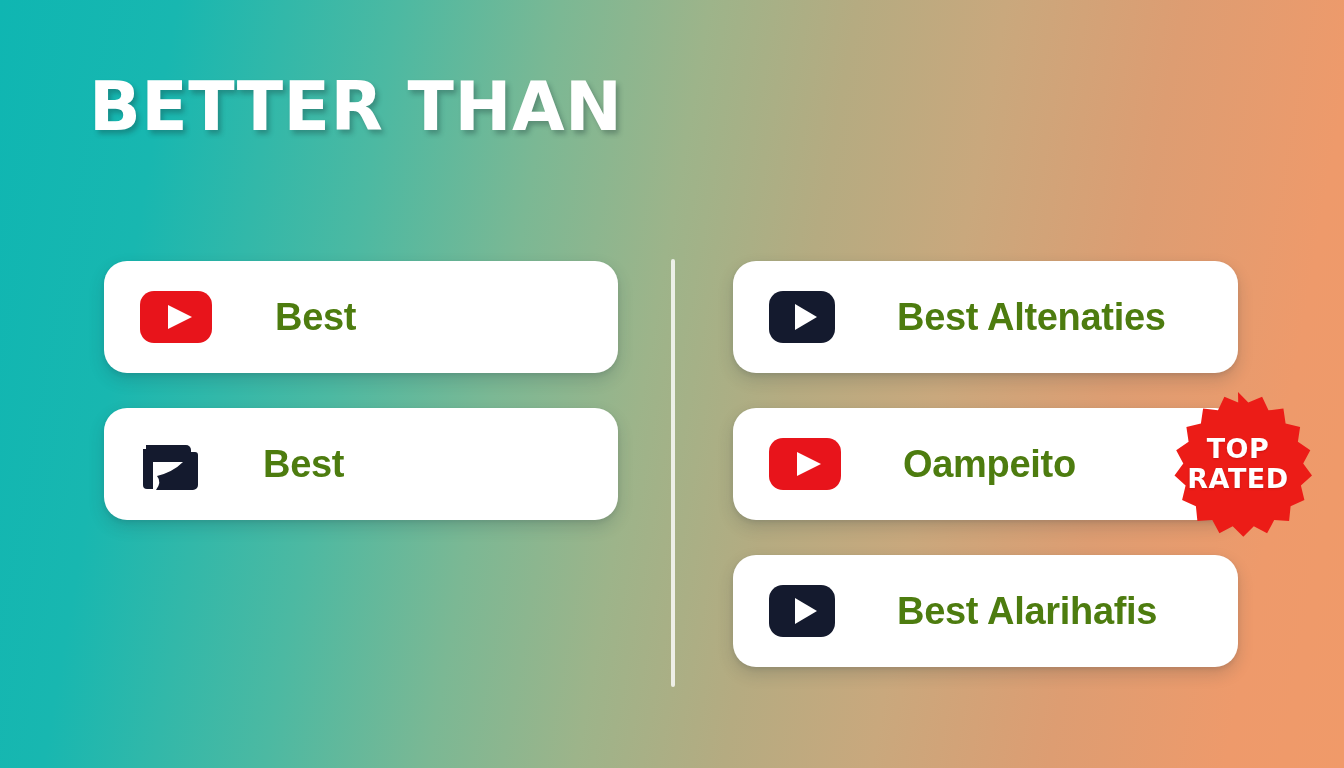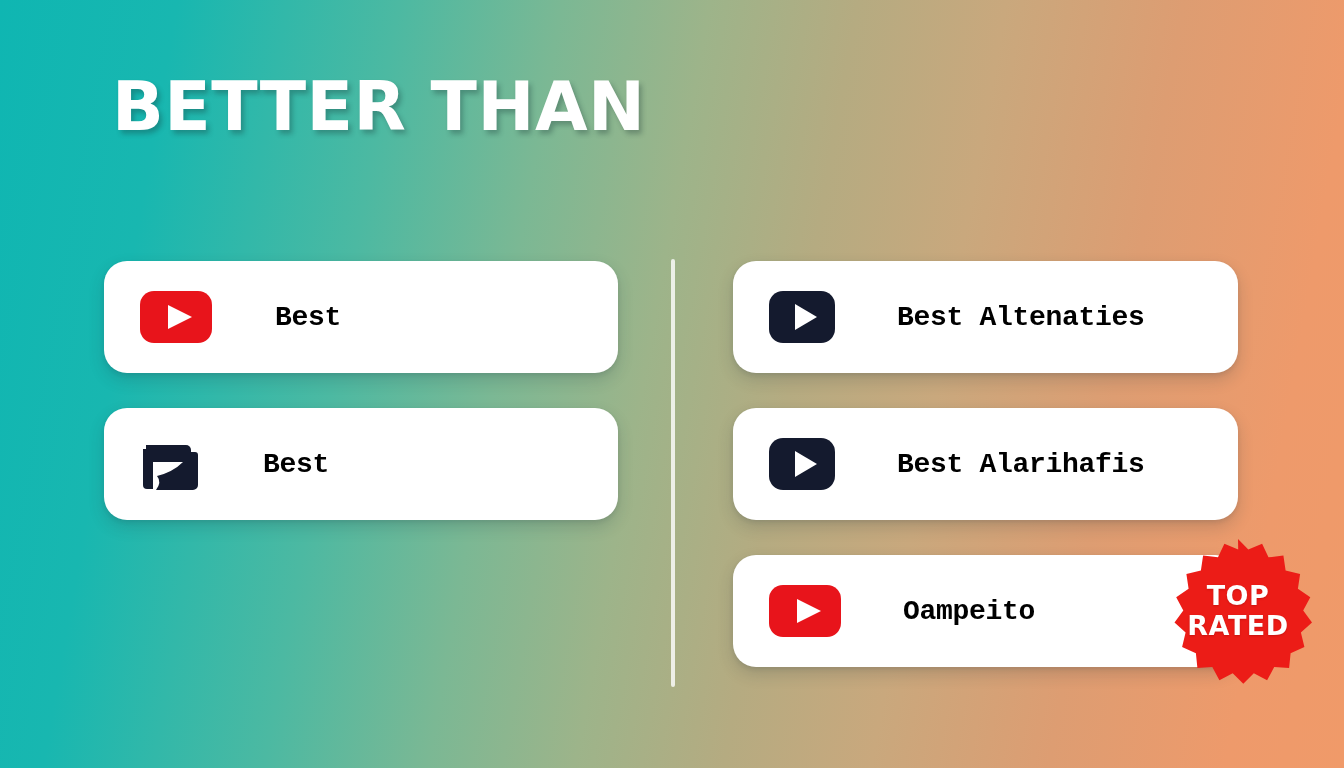--- a/index.html
+++ b/index.html
@@ -27,21 +27,21 @@
         #c9a87d 68%,
         #dd9d72 80%,
         #ee9a6b 92%,
         #f09a69 100%);
     overflow: hidden;
   }
 
   
   .headline {
     position: absolute;
-    left: 112px;
+    left: 89px;
     top: 74px;
     width: 720px;
     color: #ffffff;
     font-weight: 900;
     font-size: 68px;
     line-height: 0.97;
     letter-spacing: 0.5px;
     text-transform: uppercase;
     text-shadow: 3px 4px 5px rgba(20,45,45,0.30);
     font-family: "DejaVu Sans", "Liberation Sans", sans-serif;
@@ -76,26 +76,26 @@
     height: 112px;
     background: #ffffff;
     border-radius: 23px;
     display: flex;
     align-items: center;
     padding-left: 36px;
     box-shadow: 0 7px 16px rgba(30,50,60,0.18),
                 0 2px 4px rgba(30,50,60,0.10);
   }
   .card-label {
-    font-size: 28px;
+    font-size: 38px;
     font-weight: 700;
-    color: #000000;
+    color: #4d7c0f;
     letter-spacing: -0.3px;
     white-space: nowrap;
-    font-family: Liberation Mono, monospace;
+    font-family: Liberation Sans, sans-serif;
   }
   .col-left  .card-label { margin-left: 63px; }
   .col-right .card-label { margin-left: 62px; }
 
   
   .icon { flex: 0 0 auto; display: block; }
 
   .icon-play-red  { width: 72px; height: 52px; }
   .icon-play-dark { width: 66px; height: 52px; }
   .icon-folder    { width: 60px; height: 58px; }
@@ -170,30 +170,20 @@
       <span class="icon icon-play-dark">
         <svg viewBox="0 0 66 52" xmlns="http://www.w3.org/2000/svg">
           <rect x="0" y="0" width="66" height="52" rx="14" fill="#141a2e"></rect>
           <polygon points="26,13 48,26 26,39" fill="#ffffff"></polygon>
         </svg>
       </span>
       <span class="card-label">Best Altenaties</span>
     </div>
 
     <div class="card">
-      <span class="icon icon-play-dark">
-        <svg viewBox="0 0 66 52" xmlns="http://www.w3.org/2000/svg">
-          <rect x="0" y="0" width="66" height="52" rx="14" fill="#141a2e"></rect>
-          <polygon points="26,13 48,26 26,39" fill="#ffffff"></polygon>
-        </svg>
-      </span>
-      <span class="card-label">Best Alarihafis</span>
-    </div>
-
-    <div class="card">
       <span class="icon icon-play-red">
         <svg viewBox="0 0 72 52" xmlns="http://www.w3.org/2000/svg">
           <rect x="0" y="0" width="72" height="52" rx="14" fill="#e8141b"></rect>
           <polygon points="28,14 52,26 28,38" fill="#ffffff"></polygon>
         </svg>
       </span>
       <span class="card-label">Oampeito</span>
 
       <div class="badge">
         <svg viewBox="0 0 148 148" xmlns="http://www.w3.org/2000/svg">
@@ -205,15 +195,25 @@
             21.6,95.6 10.5,85.5 19.3,73.4 12.2,60.2 24.6,51.7 22.4,36.9 36.9,33.4
             39.1,18.6 54,20.3 60.4,6.8 74.2,12.6"></polygon>
         </svg>
         <div class="badge-text">
           <span>TOP</span>
           <span>RATED</span>
         </div>
       </div>
     </div>
 
+    <div class="card">
+      <span class="icon icon-play-dark">
+        <svg viewBox="0 0 66 52" xmlns="http://www.w3.org/2000/svg">
+          <rect x="0" y="0" width="66" height="52" rx="14" fill="#141a2e"></rect>
+          <polygon points="26,13 48,26 26,39" fill="#ffffff"></polygon>
+        </svg>
+      </span>
+      <span class="card-label">Best Alarihafis</span>
+    </div>
+
   </div>
 
 </div>
 
 </body></html>

